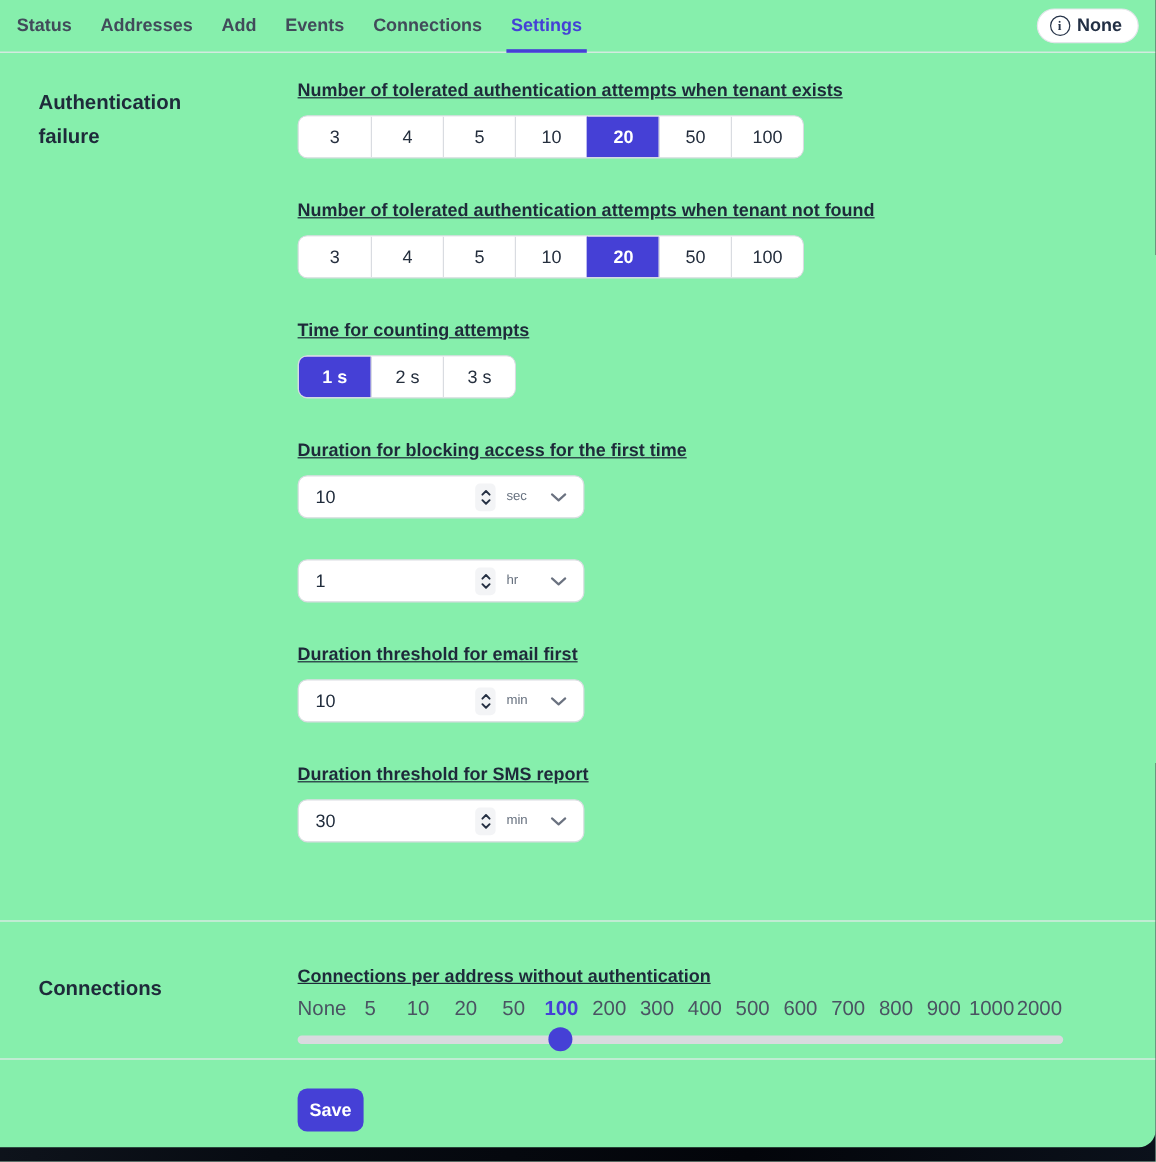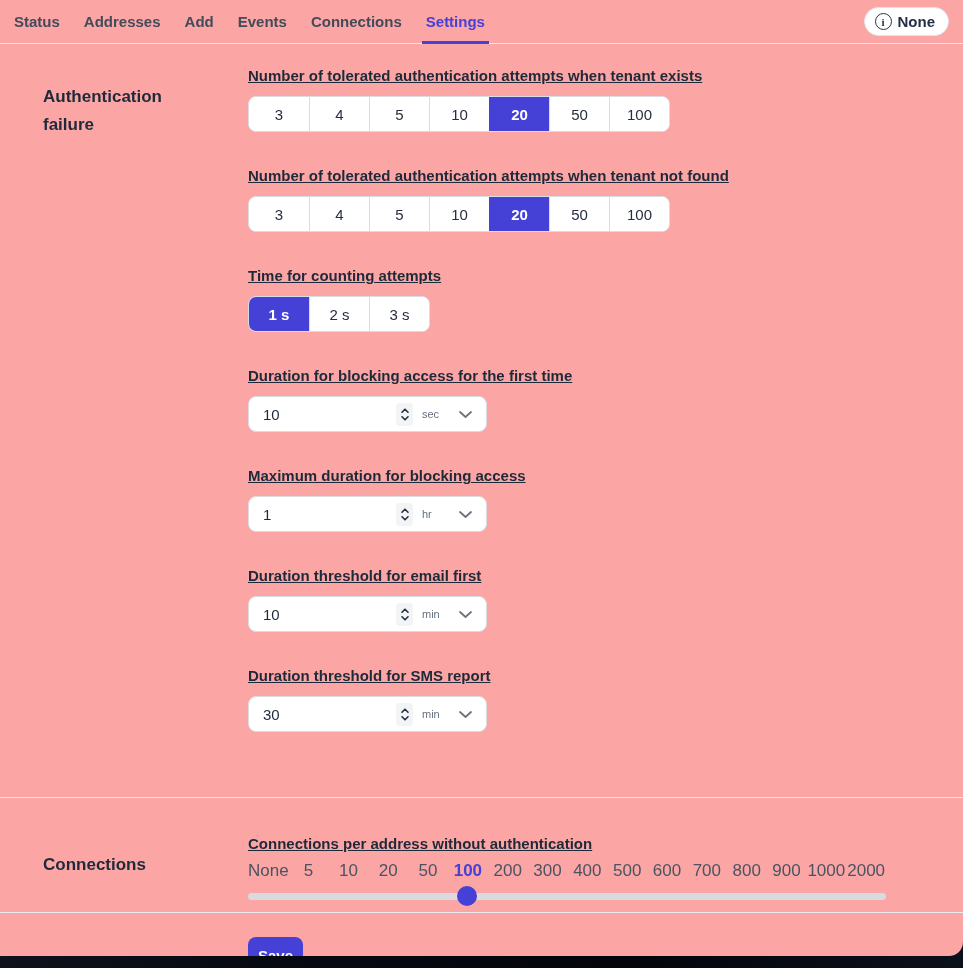--- a/index.html
+++ b/index.html
@@ -3,35 +3,35 @@
 <meta charset="utf-8">
 <style>
   :root { --accent:#4540d6; --dark:#1e2a3a; --border:#d9dce1; --divider:#e7e9ed; --gray:#66707e; }
   * { box-sizing:border-box; }
   html,body { margin:0; padding:0; }
   body {
     width:963px; height:968px; overflow:hidden;
     font-family:"Liberation Sans", sans-serif;
     background:linear-gradient(100deg,#131922 0%,#070b12 35%,#03050a 70%,#0b111b 100%);
   }
-  .page { background:#fca5a5; height:956px; border-bottom-right-radius:14px; overflow:hidden; }
+  .page { background:#86efac; height:956px; border-bottom-right-radius:14px; overflow:hidden; }
 
   
   .nav { height:44px; display:flex; align-items:center; padding:0 14px; border-bottom:1px solid var(--divider); }
   .nav-tabs { display:flex; gap:24px; height:100%; align-items:stretch; }
   .nav-tab { display:flex; align-items:center; font-size:15px; font-weight:600; color:#414b5a; position:relative; cursor:pointer; white-space:nowrap; }
   .nav-tab.active { color:var(--accent); }
   .nav-tab.active::after { content:""; position:absolute; left:-4px; right:-4px; bottom:-1px; height:3px; background:var(--accent); }
   .help-btn { margin-left:auto; display:flex; align-items:center; gap:6px; border:1px solid #e3e5ea; border-radius:16px; padding:5px 13px 5px 10px; background:#fff; cursor:pointer; font-size:15px; font-weight:700; color:#222f44; }
   .info-circle { width:17px; height:17px; border:1.6px solid #273449; border-radius:50%; display:flex; align-items:center; justify-content:center; font-size:11px; font-weight:700; color:#273449; font-family:"Liberation Serif", serif; }
 
   
   .section { display:flex; padding-left:26px; }
   .section-left { width:222px; flex-shrink:0; }
-  .section-heading { font-size:17px; font-weight:700; color:var(--dark); line-height:28px; max-width:150px; margin:17px; }
+  .section-heading { font-size:17px; font-weight:700; color:var(--dark); line-height:28px; max-width:150px; margin:6px; }
   .section-right { flex:1; }
   .auth .section-left, .auth .section-right { padding-top:22px; }
   .conn .section-left, .conn .section-right { padding-top:36px; }
   .auth { padding-bottom:31px; }
   .conn { padding-bottom:6px; }
   .divider { height:1px; background:var(--divider); }
 
   .form-group { margin-bottom:34px; }
   .form-label { font-size:15px; font-weight:700; color:var(--dark); line-height:20px; margin:0 0 10px;text-decoration:underline; }
 
@@ -138,21 +138,20 @@
           <span class="unit">sec</span>
           <span class="dd-chevron">
             <svg width="15" height="9" viewBox="0 0 15 9">
                 <path d="M2 2 L7.5 7 L13 2" stroke="#6b7280" stroke-width="1.8" fill="none" stroke-linecap="round" stroke-linejoin="round"></path>
               </svg>
           </span>
         </div>
       </div>
 
       <div class="form-group">
-        <p class="form-label">Maximum duration for blocking access</p>
         <div class="duration-input">
           <input class="duration-value" value="1" style="">
           <span class="stepper">
             <svg width="10" height="15" viewBox="0 0 10 15">
                 <path d="M2 5.2 L5 2.2 L8 5.2" stroke="#253043" fill="none" stroke-width="1.6" stroke-linecap="round" stroke-linejoin="round"></path>
                 <path d="M2 9.8 L5 12.8 L8 9.8" stroke="#253043" fill="none" stroke-width="1.6" stroke-linecap="round" stroke-linejoin="round"></path>
               </svg>
           </span>
           <span class="unit">hr</span>
           <span class="dd-chevron">

